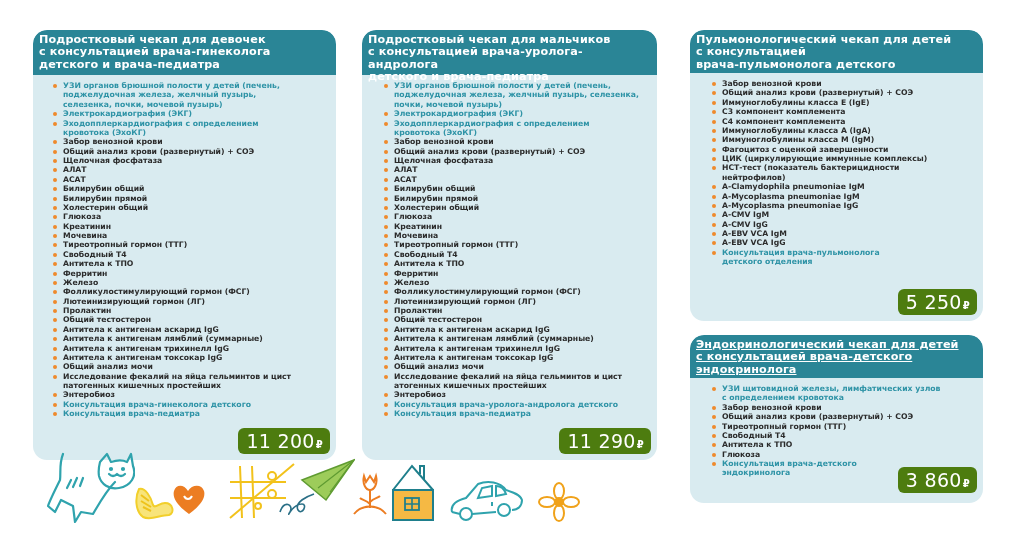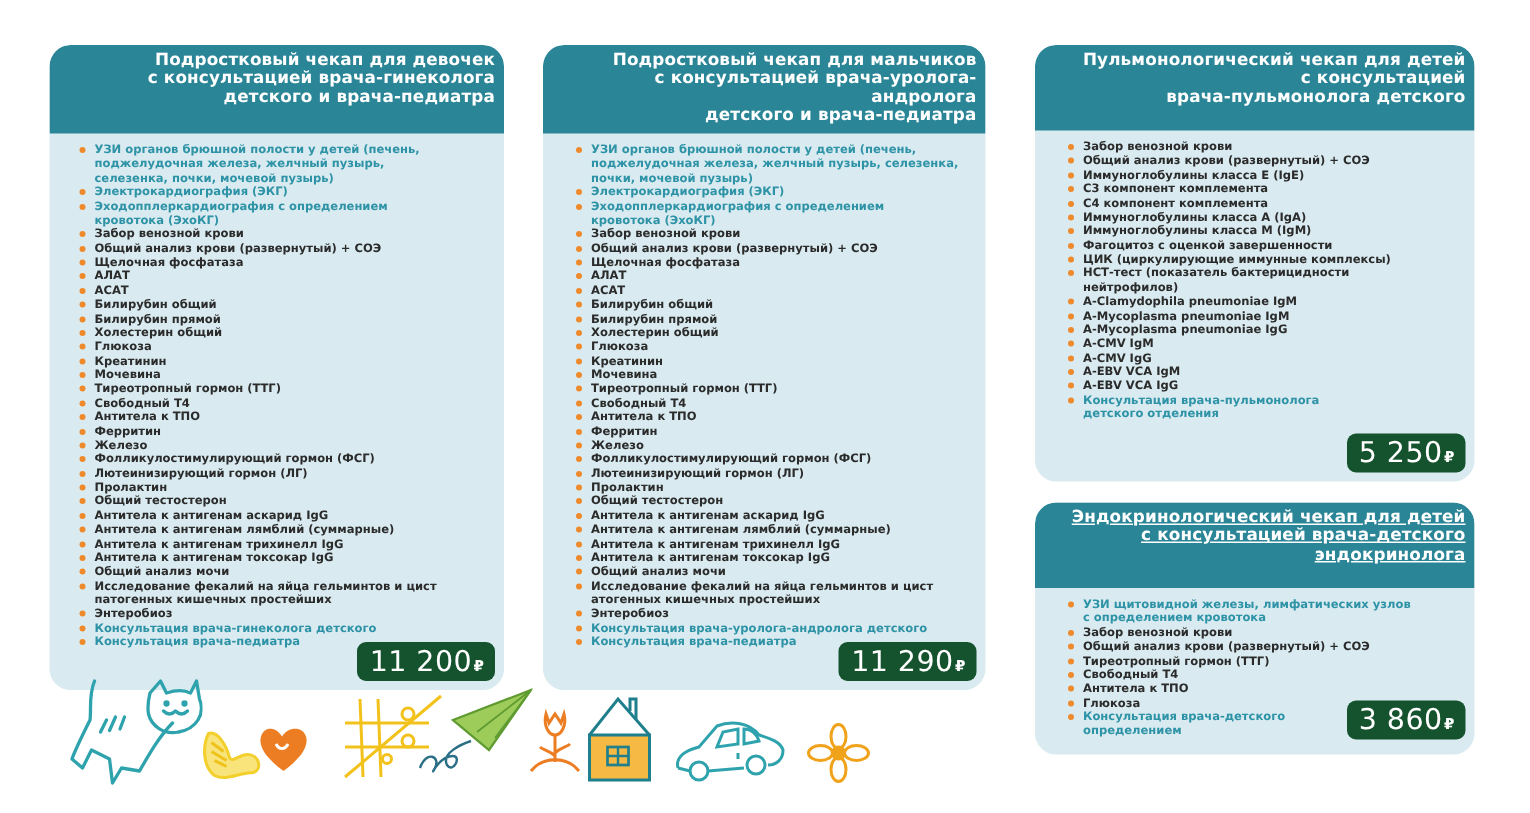--- a/index.html
+++ b/index.html
@@ -3,37 +3,37 @@
 <meta charset="utf-8">
 <style>
   html, body { margin:0; padding:0; }
   body {
     width:1020px; height:542px; overflow:hidden; position:relative;
     background:#ffffff;
     font-family:"DejaVu Sans", "Liberation Sans", sans-serif;
   }
   .card { position:absolute; background:#d9ebf0; border-radius:14px; overflow:hidden; }
   .card-header {
-    background:#2a8596; color:#fff; text-align:right;
+    background:#2a8596; color:#fff; text-align:left;
     font-weight:bold; font-size:11.2px; line-height:12.3px;
-    padding:4px 6px 17px; border-radius:14px 14px 0 0; letter-spacing:0.1px;
+    padding:4px 6px 3px; border-radius:14px 14px 0 0; letter-spacing:0.1px;
     white-space:pre-line;
   }
   .card-list { list-style:none; margin:0; padding:5px 0 0 0; }
   .card-list li {
     position:relative; font-size:7.7px; line-height:9.38px; color:#2b2b2b;
     font-weight:bold; padding-left:10px; white-space:pre-line;
   }
   .card-list li.accent { color:#2e93a6; }
   .card-list li .bullet {
     position:absolute; left:0; top:3px; width:4px; height:4px; border-radius:50%;
     background:#ef8a2c;
   }
   .price {
-    position:absolute; background:#14532d; color:#fff; border-radius:6px;
+    position:absolute; background:#4d7c0f; color:#fff; border-radius:6px;
     font-size:19px; line-height:26px; height:26px; padding:0 7px 0 8px;
     font-family:"DejaVu Sans", sans-serif; font-weight:normal; letter-spacing:0.3px;
   }
   .price .rub { font-size:10px; font-weight:bold; margin-left:1px; }
   .deco { position:absolute; }
 </style>
 </head>
 <body>
 
 <div class="card" style="left:33px; top:30px; width:303px; height:430px;">
@@ -168,21 +168,21 @@
   <ul class="card-list" style="padding-left:22px; padding-top:6px;">
       <li class="accent"><span class="bullet"></span><span>УЗИ щитовидной железы, лимфатических узлов
 с определением кровотока</span></li>
       <li><span class="bullet"></span><span>Забор венозной крови</span></li>
       <li><span class="bullet"></span><span>Общий анализ крови (развернутый) + СОЭ</span></li>
       <li><span class="bullet"></span><span>Тиреотропный гормон (ТТГ)</span></li>
       <li><span class="bullet"></span><span>Свободный Т4</span></li>
       <li><span class="bullet"></span><span>Антитела к ТПО</span></li>
       <li><span class="bullet"></span><span>Глюкоза</span></li>
       <li class="accent"><span class="bullet"></span><span>Консультация врача-детского
-определением</span></li>
+эндокринолога</span></li>
     </ul>
   <div class="price" style="right:6px; bottom:10px;">
     <span>3 860</span><span class="rub">₽</span>
   </div>
 </div>
 
 <svg class="deco" style="left:45px; top:450px;" width="90" height="80" viewBox="0 0 90 80" fill="none" stroke="#2fa3ad" stroke-width="2.2" stroke-linecap="round" stroke-linejoin="round">
   <path d="M18 4 C14 14 16 22 15 30 C10 40 5 50 3 56 L10 62 L16 50 L28 56 L30 72 L36 62 L48 64 C56 50 62 40 70 32"></path>
   <path d="M55 12 L62 4 L66 12 C72 10 78 10 82 12 L86 4 L88 16 C92 26 86 36 74 38 C64 40 56 34 54 26 C53 20 54 16 55 12 Z"></path>
   <path d="M64 24 q4 4 8 0 q4 4 8 0"></path>

